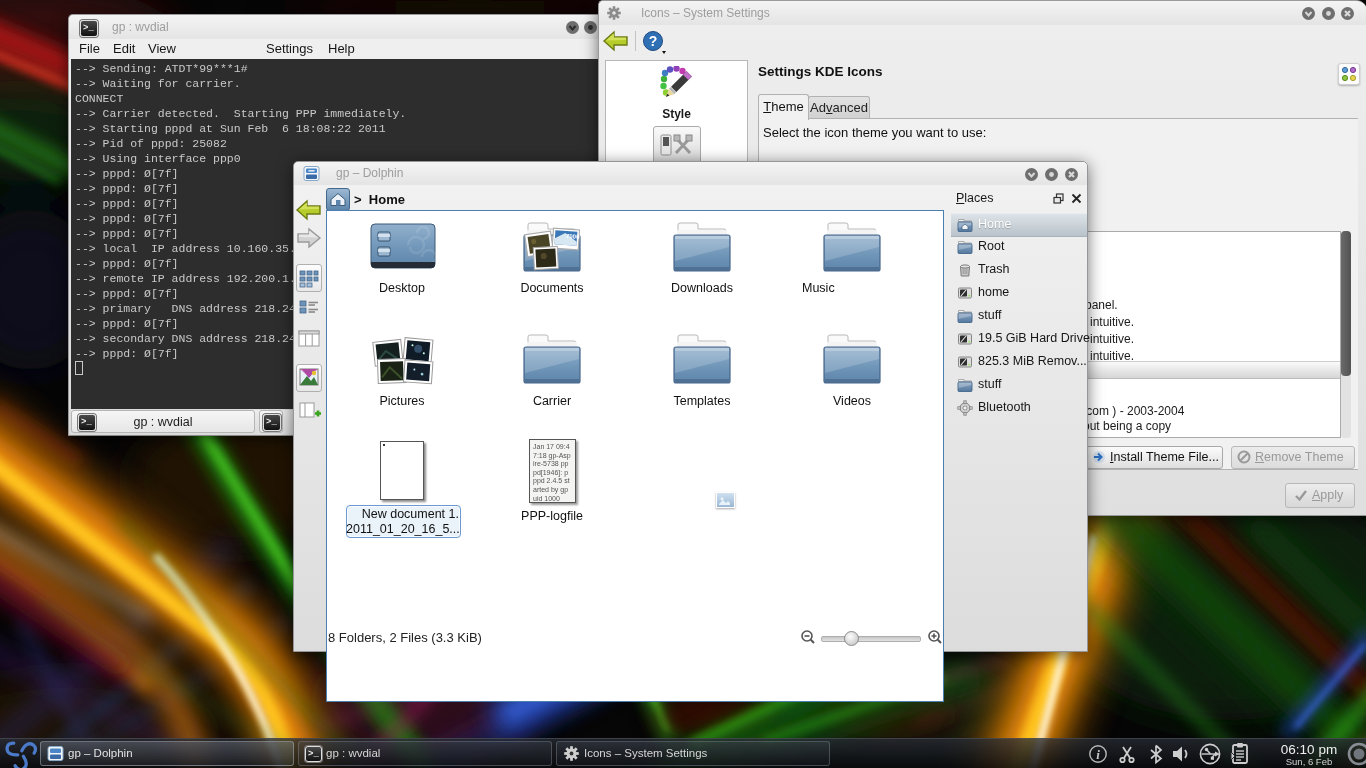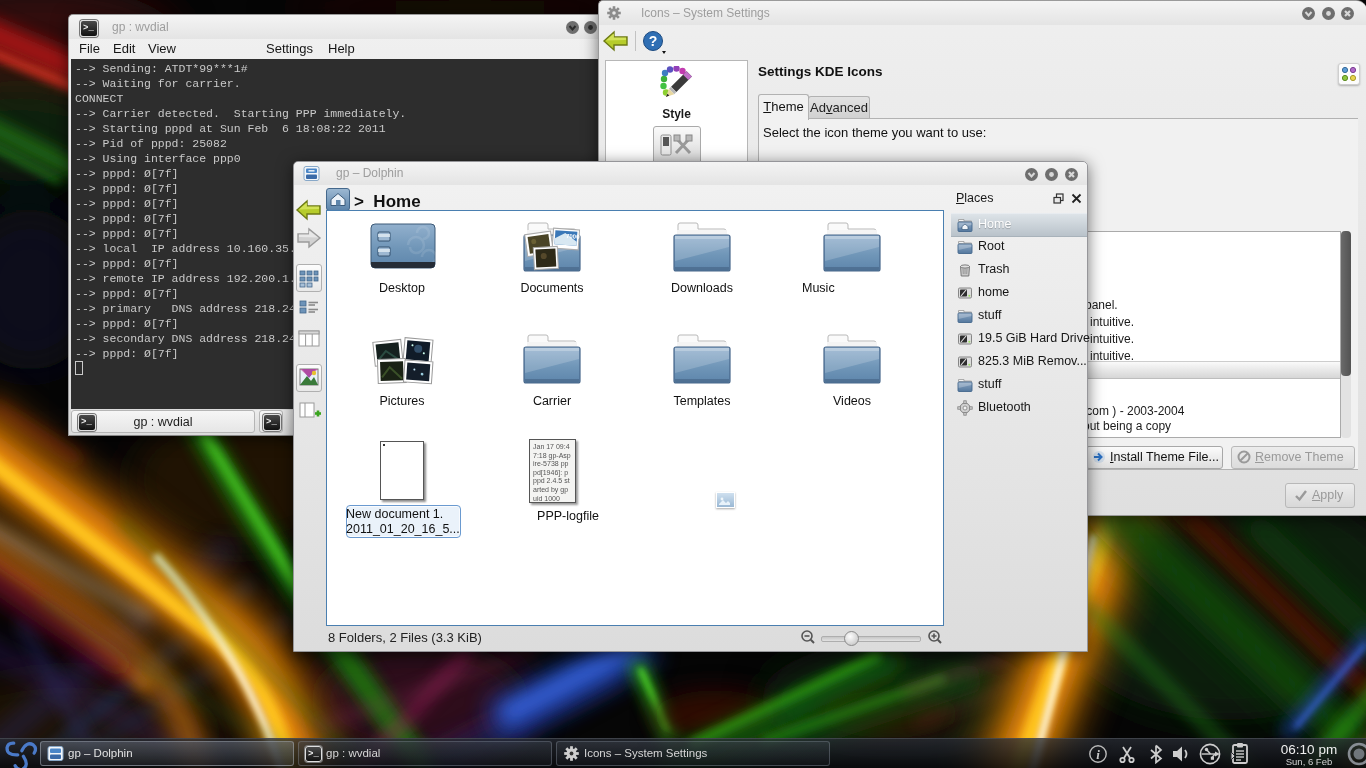--- a/index.html
+++ b/index.html
@@ -437,23 +437,23 @@
           <path d="M22,12.5 V18.5"></path>
         </g>
       </svg></div>
 
   <div style="position:absolute;left:32px;top:26px;width:22px;height:21px;background:linear-gradient(#9cb8d2,#5d85ab);border:1px solid #44688c;border-radius:3px;">
     <svg width="22" height="21">
         <path d="M4,10.5 L11,4.5 L18,10.5 L18,16.5 L4,16.5 Z" fill="#ecf2f8" stroke="#3a5a7a" stroke-width="1"></path>
         <rect x="9" y="11" width="4.5" height="5.5" fill="#5d85ab"></rect>
       </svg>
   </div>
-  <div style="position:absolute;left:60px;top:30px;font-size:17px;font-weight:bold;color:#111;">&gt;&nbsp;&nbsp;Home</div>
-
-  <div style="position:absolute;left:32px;top:48px;width:618px;height:416px;background:#fff;border:1px solid #4a7fb0;box-sizing:border-box;overflow:hidden;">
+  <div style="position:absolute;left:60px;top:30px;font-size:13px;font-weight:bold;color:#111;">&gt;&nbsp;&nbsp;Home</div>
+
+  <div style="position:absolute;left:32px;top:48px;width:618px;height:492px;background:#fff;border:1px solid #4a7fb0;box-sizing:border-box;overflow:hidden;">
     
     <svg width="66" height="50" style="position:absolute;left:43px;top:12px;">
         <rect x="1" y="1" width="64" height="44" rx="4" fill="url(#fg)" stroke="#3c5a78"></rect>
         <g fill="none" stroke="#ffffff" opacity="0.10" stroke-width="2.5">
           <path d="M38,22 a8,8 0 1 1 8,8 a6,6 0 0 1 -6,-6"></path>
           <path d="M52,34 a7,7 0 1 1 7,7"></path>
           <path d="M47,10 a6,6 0 1 1 6,6"></path>
         </g>
         <g>
           <rect x="8" y="9" width="12" height="9" rx="1" fill="#9db8d2" stroke="#2e4a66" stroke-width="0.9"></rect>
@@ -534,25 +534,25 @@
     <div style="position:absolute;left:325px;top:183px;width:100px;text-align:center;font-size:12.5px;color:#111;">Templates</div>
     <svg width="64" height="52" style="position:absolute;left:493px;top:122px;">
         <use href="#folder"></use>
       </svg>
     <div style="position:absolute;left:475px;top:183px;width:100px;text-align:center;font-size:12.5px;color:#111;">Videos</div>
     
     <div style="position:absolute;left:53px;top:230px;width:42px;height:57px;background:#fff;border:1px solid #555;box-shadow:1.5px 1.5px 2px rgba(0,0,0,.45);">
         <div style="position:absolute;left:2px;top:2px;width:2px;height:2px;background:#333;"></div>
       </div>
     <div style="position:absolute;left:19px;top:294px;width:113px;height:31px;background:#eaf2fa;border:1px solid #6a9ad0;border-radius:4px;box-shadow:inset 0 0 0 1px rgba(255,255,255,.7);"></div>
-    <div style="position:absolute;left:19px;top:296px;width:113px;text-align:left;font-size:12.5px;color:#111;line-height:15px;">New document 1.<br>2011_01_20_16_5...</div>
+    <div style="position:absolute;left:19px;top:296px;width:113px;text-align:right;font-size:12.5px;color:#111;line-height:15px;">New document 1.<br>2011_01_20_16_5...</div>
     <div style="position:absolute;left:202px;top:228px;width:45px;height:62px;background:#f4f4f2;border:1px solid #555;box-shadow:1.5px 1.5px 2px rgba(0,0,0,.4);overflow:hidden;">
       <div style="font-size:7px;line-height:8.6px;color:#555;padding:3px 1px 0 3px;font-family:'Liberation Sans';">Jan 17 09:4 7:18 gp-Asp ire-5738 pp pd[1946]: p ppd 2.4.5 st arted by gp uid 1000</div>
     </div>
-    <div style="position:absolute;left:191px;top:298px;width:100px;text-align:center;font-size:12.5px;color:#111;">PPP-logfile</div>
+    <div style="position:absolute;left:175px;top:298px;width:100px;text-align:center;font-size:12.5px;color:#111;">PPP-logfile</div>
     
     <div style="position:absolute;left:389px;top:281px;width:17px;height:14px;background:linear-gradient(#cfe0ef,#9ab8d4);border:1px solid #fff;box-shadow:0 1px 2px rgba(0,0,0,.35);"><svg width="15" height="12">
           <path d="M2,9 L6,5 L9,8 L11,6 L13,8 L13,10 L2,10 Z" fill="#e8f2fa"></path>
           <circle cx="5" cy="4" r="1.4" fill="#f0f6fa"></circle>
         </svg></div>
   </div>
 
   <div id="places" style="position:absolute;left:657px;top:25px;width:136px;height:439px;">
     <div style="position:absolute;left:5px;top:4px;font-size:12.5px;color:#1a1a1a;"><span style="text-decoration:underline;">P</span>laces</div>
     <svg width="11" height="11" style="position:absolute;left:102px;top:6px;">

